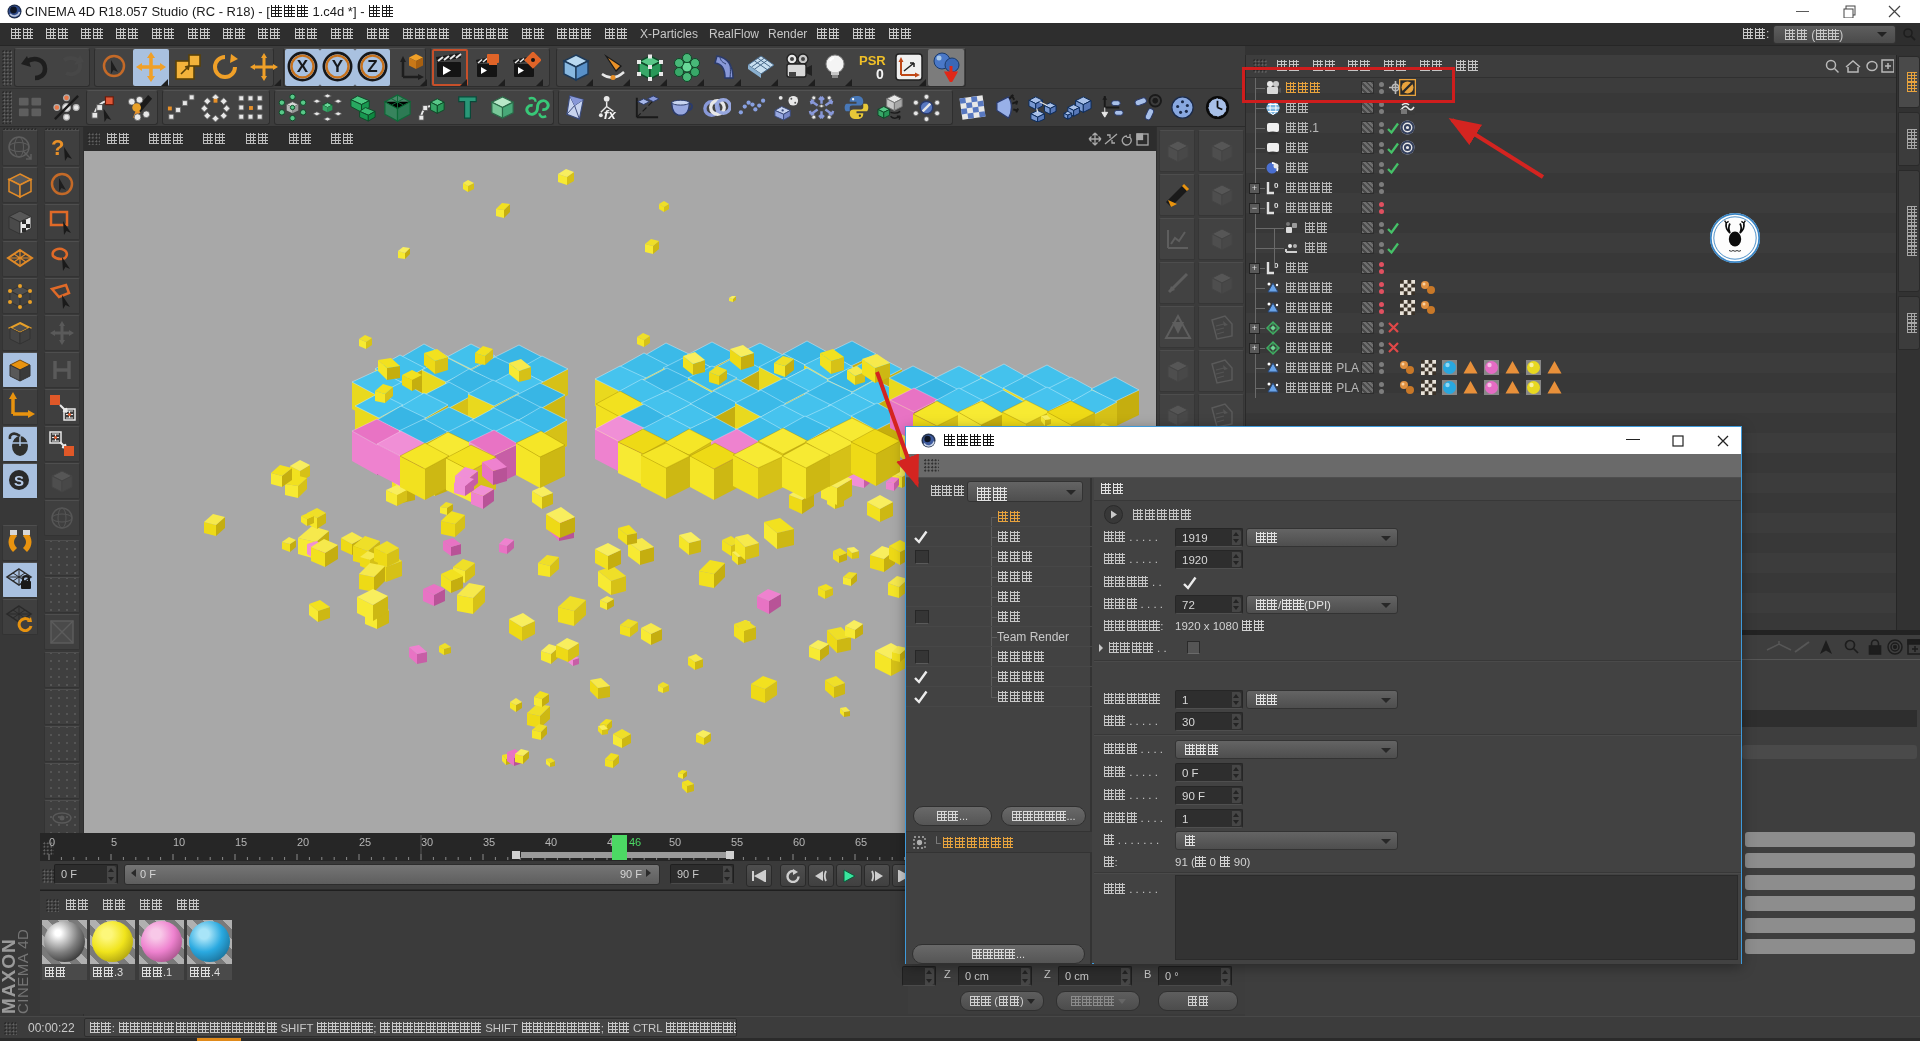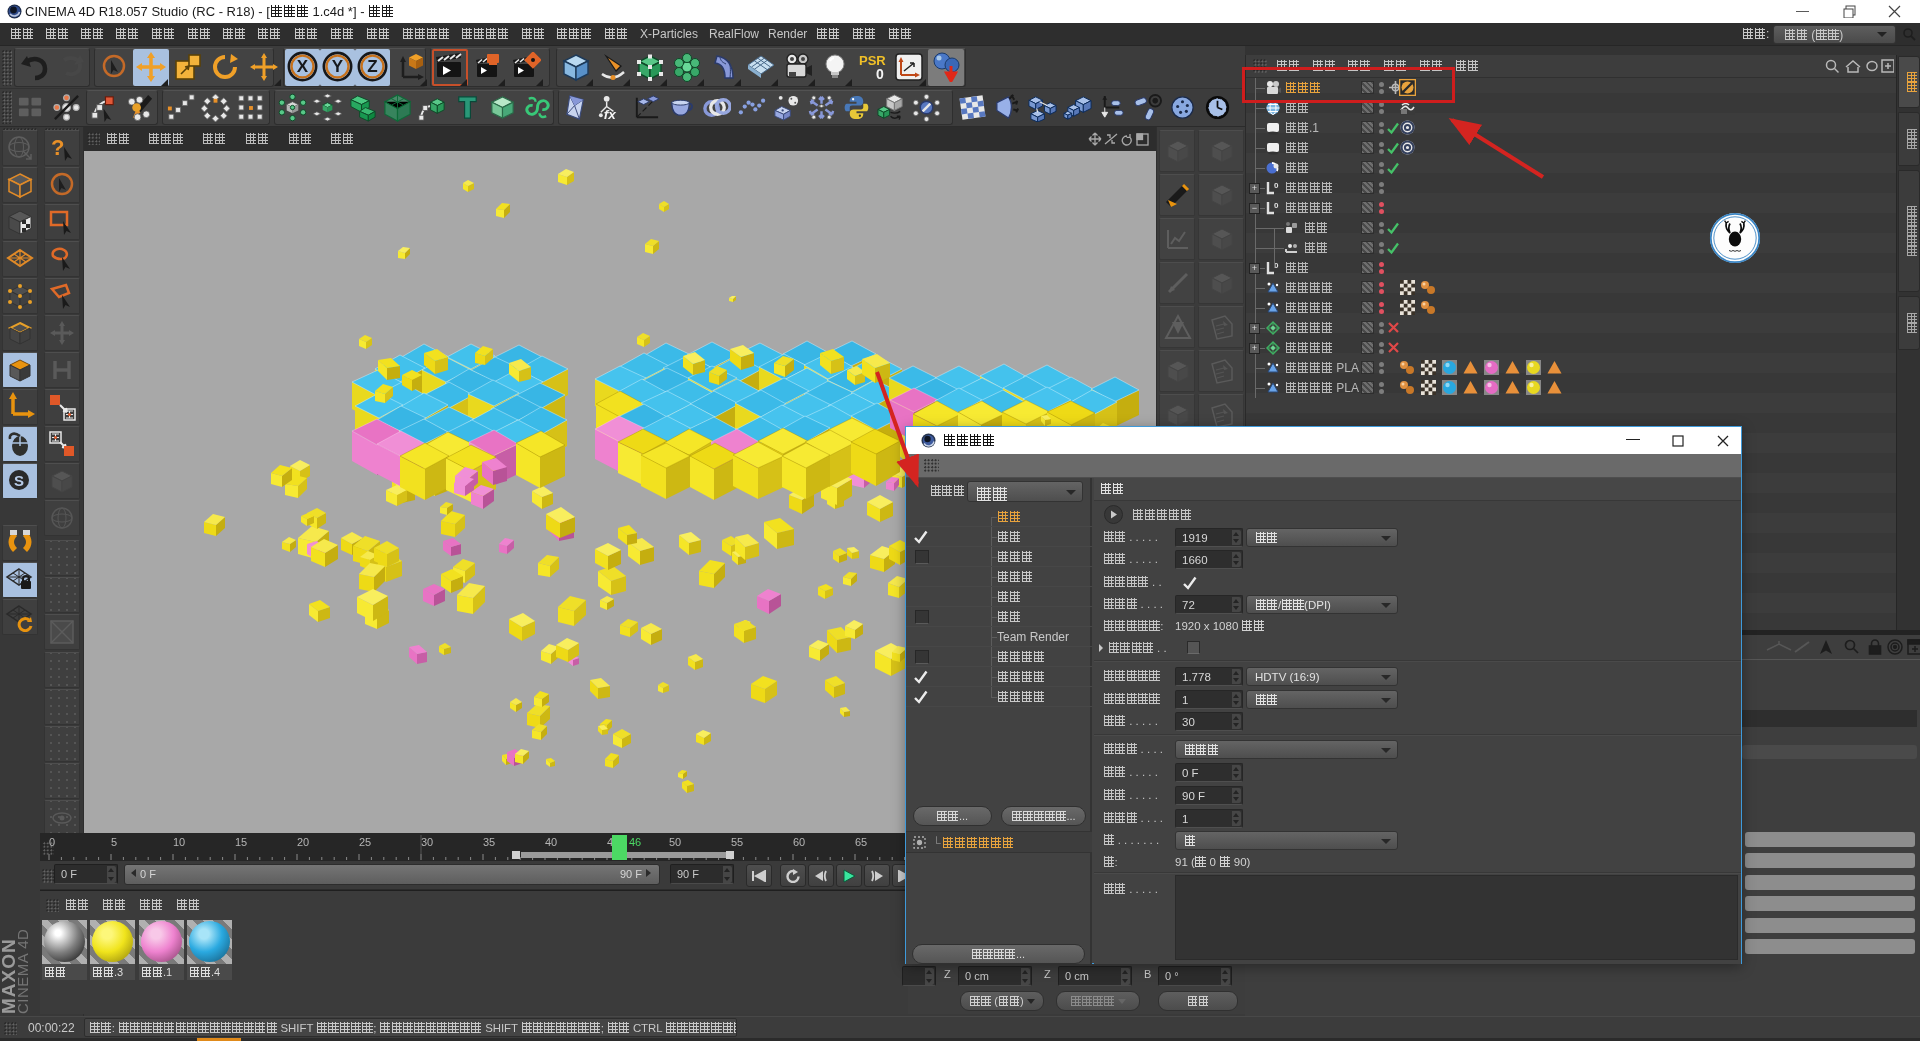--- a/index.html
+++ b/index.html
@@ -2682,21 +2682,21 @@
             <span class="spin" style="height:15px"></span>
           </div>
           <div class="ddrop" style="left:152px;width:152px">
             <span class="v"><i class="cj"></i><i class="cj"></i></span>
             <span class="ar"></span>
           </div>
         </div>
         <div class="drow" style="left:0;top:72px;width:647px">
           <div class="dlabel" style="left:9px"><i class="cj"></i><i class="cj"></i> . . . . .</div>
           <div class="dfield">
-            <span class="v">1660</span>
+            <span class="v">1920</span>
             <span class="spin" style="height:15px"></span>
           </div>
         </div>
         <div class="drow" style="left:0;top:95px;width:647px">
           <div class="dlabel" style="left:9px"><i class="cj"></i><i class="cj"></i><i class="cj"></i><i class="cj"></i> . .</div>
           <svg style="position:absolute;left:88px;top:2px" width="16" height="16">
             <path d="M2 9 L6 13 L13.5 2.5" fill="none" stroke="#ececec" stroke-width="2.4"></path>
           </svg>
         </div>
         <div class="drow" style="left:0;top:117px;width:647px">
@@ -2713,31 +2713,20 @@
         <div class="drow" style="left:0;top:139px;width:647px">
           <div class="dlabel" style="left:9px"><i class="cj"></i><i class="cj"></i><i class="cj"></i><i class="cj"></i><i class="cj"></i>:</div>
           <span style="position:absolute;left:81px;top:3px;color:#d2d2d2">1920 x 1080 <i class="cj"></i><i class="cj"></i></span>
         </div>
         <div class="drow" style="left:0;top:161px;width:647px">
           <span style="position:absolute;left:5px;top:5px;width:0;height:0;border:4px solid transparent;border-left-color:#c9c9c9;border-right-width:0"></span>
           <div class="dlabel" style="left:14px"><i class="cj"></i><i class="cj"></i><i class="cj"></i><i class="cj"></i> . .</div>
           <div style="position:absolute;left:93px;top:2px;width:13px;height:13px;background:#555;border:1px solid #2a2a2a;border-bottom-color:#6a6a6a"></div>
         </div>
         <div class="dsep" style="top:182px"></div>
-        <div class="drow" style="left:0;top:189px;width:647px">
-          <div class="dlabel" style="left:9px"><i class="cj"></i><i class="cj"></i><i class="cj"></i><i class="cj"></i><i class="cj"></i></div>
-          <div class="dfield">
-            <span class="v">1.778</span>
-            <span class="spin" style="height:15px"></span>
-          </div>
-          <div class="ddrop" style="left:152px;width:152px">
-            <span class="v">HDTV (16:9)</span>
-            <span class="ar"></span>
-          </div>
-        </div>
         <div class="drow" style="left:0;top:212px;width:647px">
           <div class="dlabel" style="left:9px"><i class="cj"></i><i class="cj"></i><i class="cj"></i><i class="cj"></i><i class="cj"></i></div>
           <div class="dfield">
             <span class="v">1</span>
             <span class="spin" style="height:15px"></span>
           </div>
           <div class="ddrop" style="left:152px;width:152px">
             <span class="v"><i class="cj"></i><i class="cj"></i></span>
             <span class="ar"></span>
           </div>

